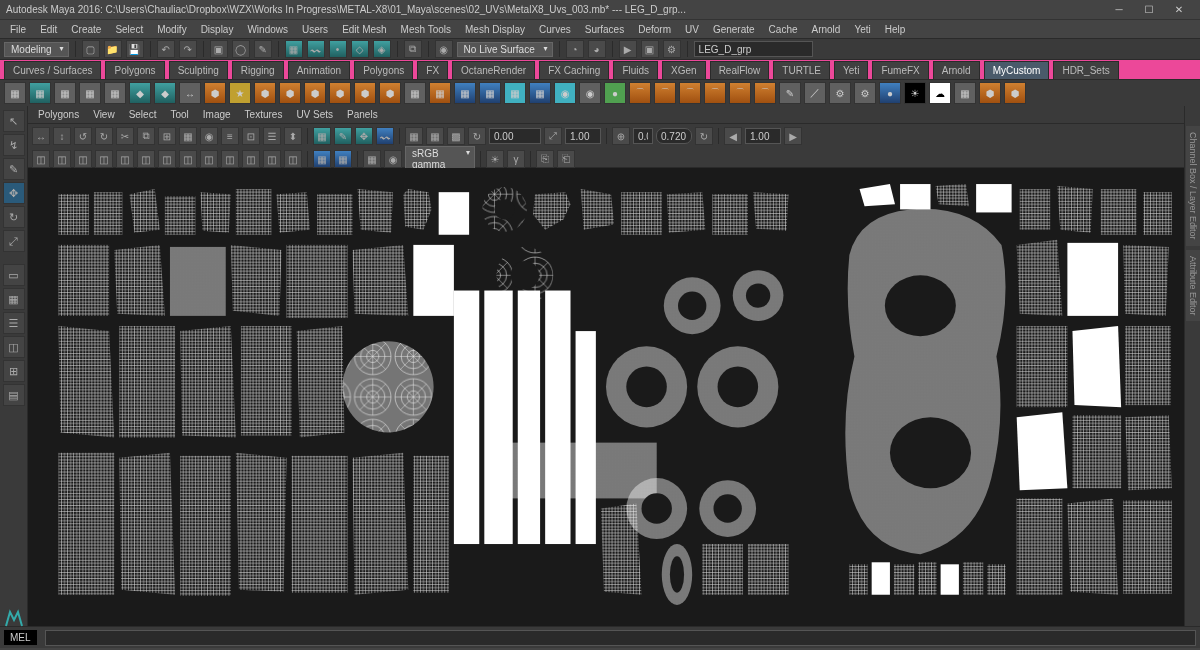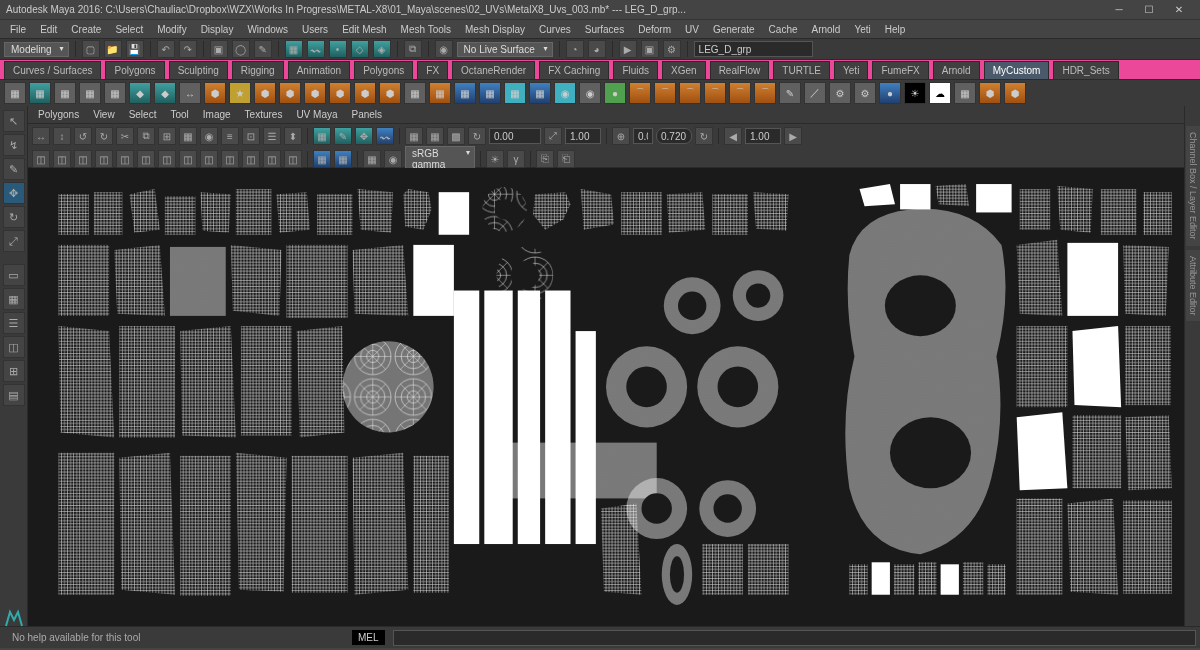--- a/index.html
+++ b/index.html
@@ -198,21 +198,21 @@
   </div>
 
   <div class="viewport-wrap">
     <div class="panel-menubar">
       <span class="mitem">Polygons</span>
       <span class="mitem">View</span>
       <span class="mitem">Select</span>
       <span class="mitem">Tool</span>
       <span class="mitem">Image</span>
       <span class="mitem">Textures</span>
-      <span class="mitem">UV Maya</span>
+      <span class="mitem">UV Sets</span>
       <span class="mitem">Panels</span>
     </div>
 
     <div class="panel-toolbar">
       <div class="row">
         <span class="icon-btn">↔</span>
         <span class="icon-btn">↕</span>
         <span class="icon-btn">↺</span>
         <span class="icon-btn">↻</span>
         <span class="icon-btn">✂</span>
@@ -416,16 +416,15 @@
     <span class="tab-vert">Channel Box / Layer Editor</span>
     <span class="tab-vert">Attribute Editor</span>
   </div>
 </div>
 
 <svg class="logo-corner" viewBox="0 0 20 20">
   <path d="M2 18 L6 4 L10 12 L14 4 L18 18" fill="none" stroke="#3aa" stroke-width="2"></path>
 </svg>
 
 <div class="statusbar">
-  <span class="help">No help available for this tool</span>
   <span class="mel-label">MEL</span>
   <div class="cmd"></div>
 </div>
 
 </body></html>

